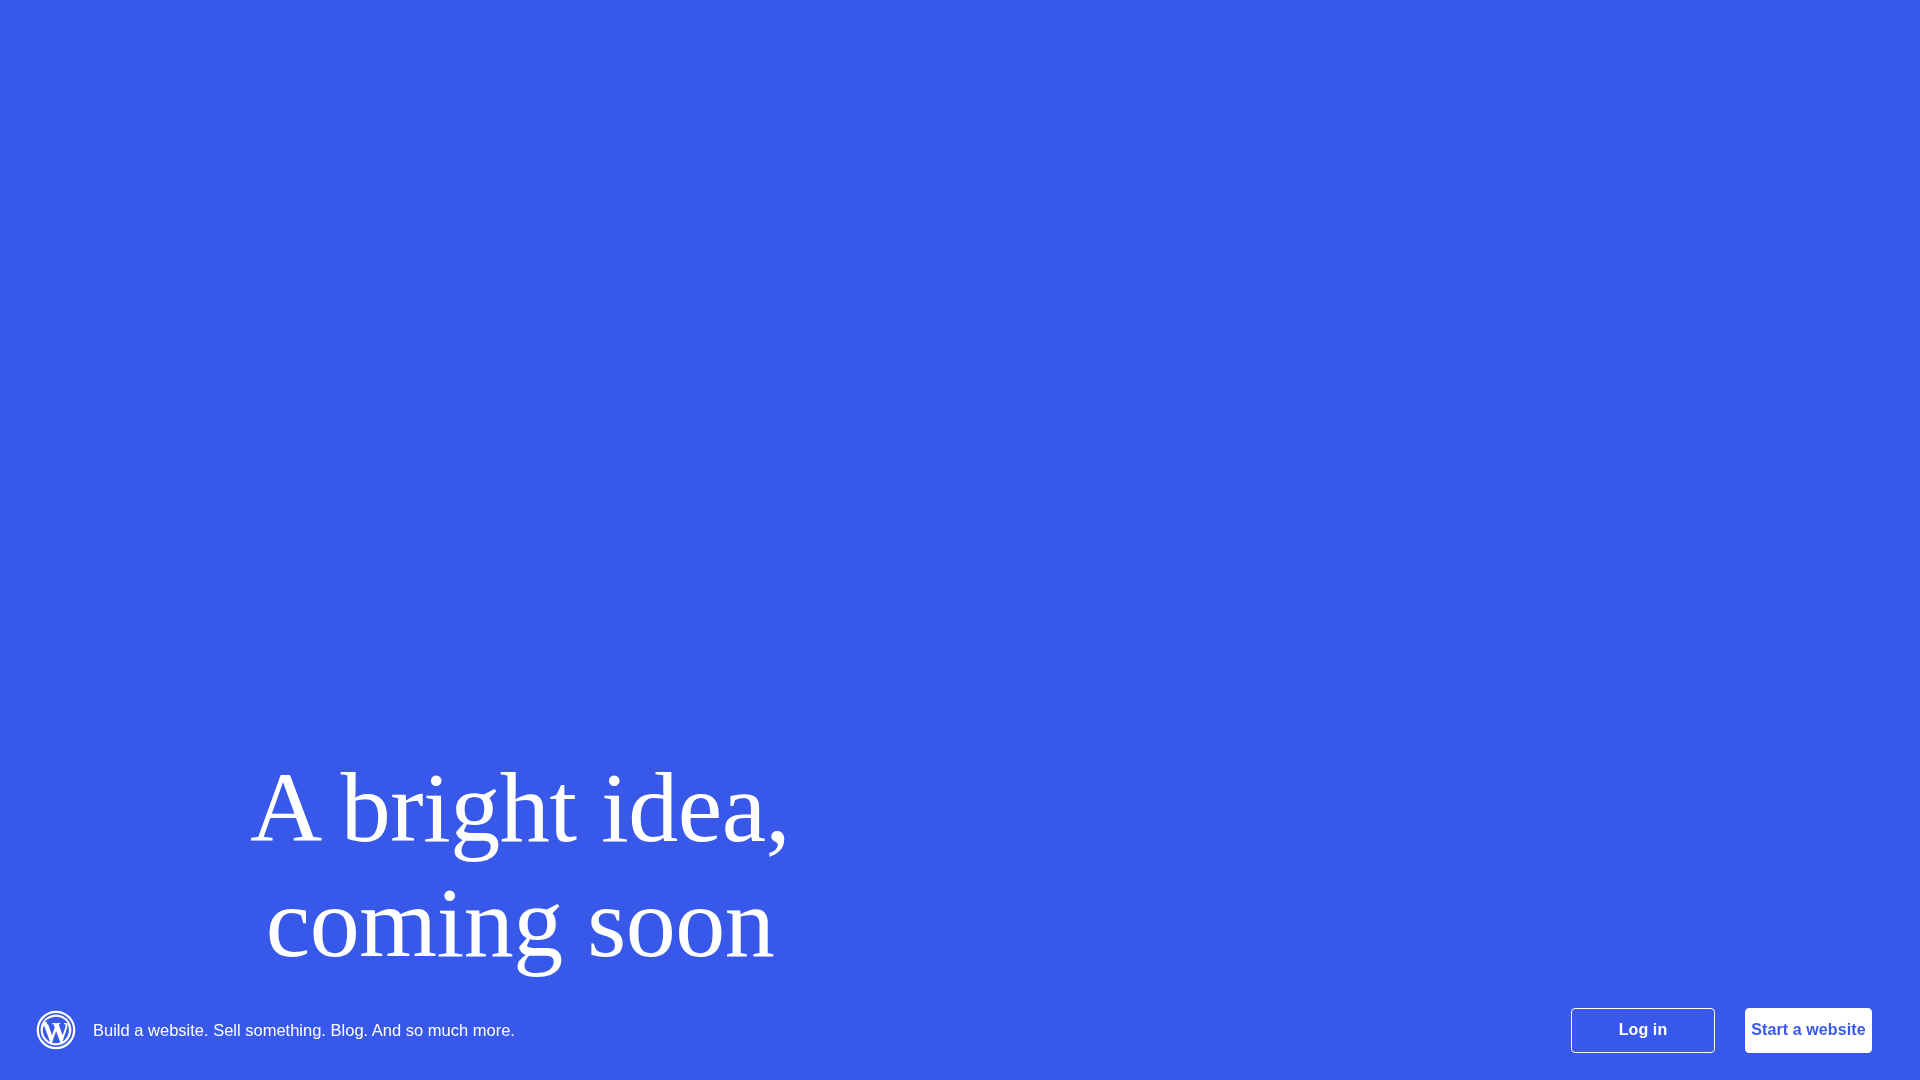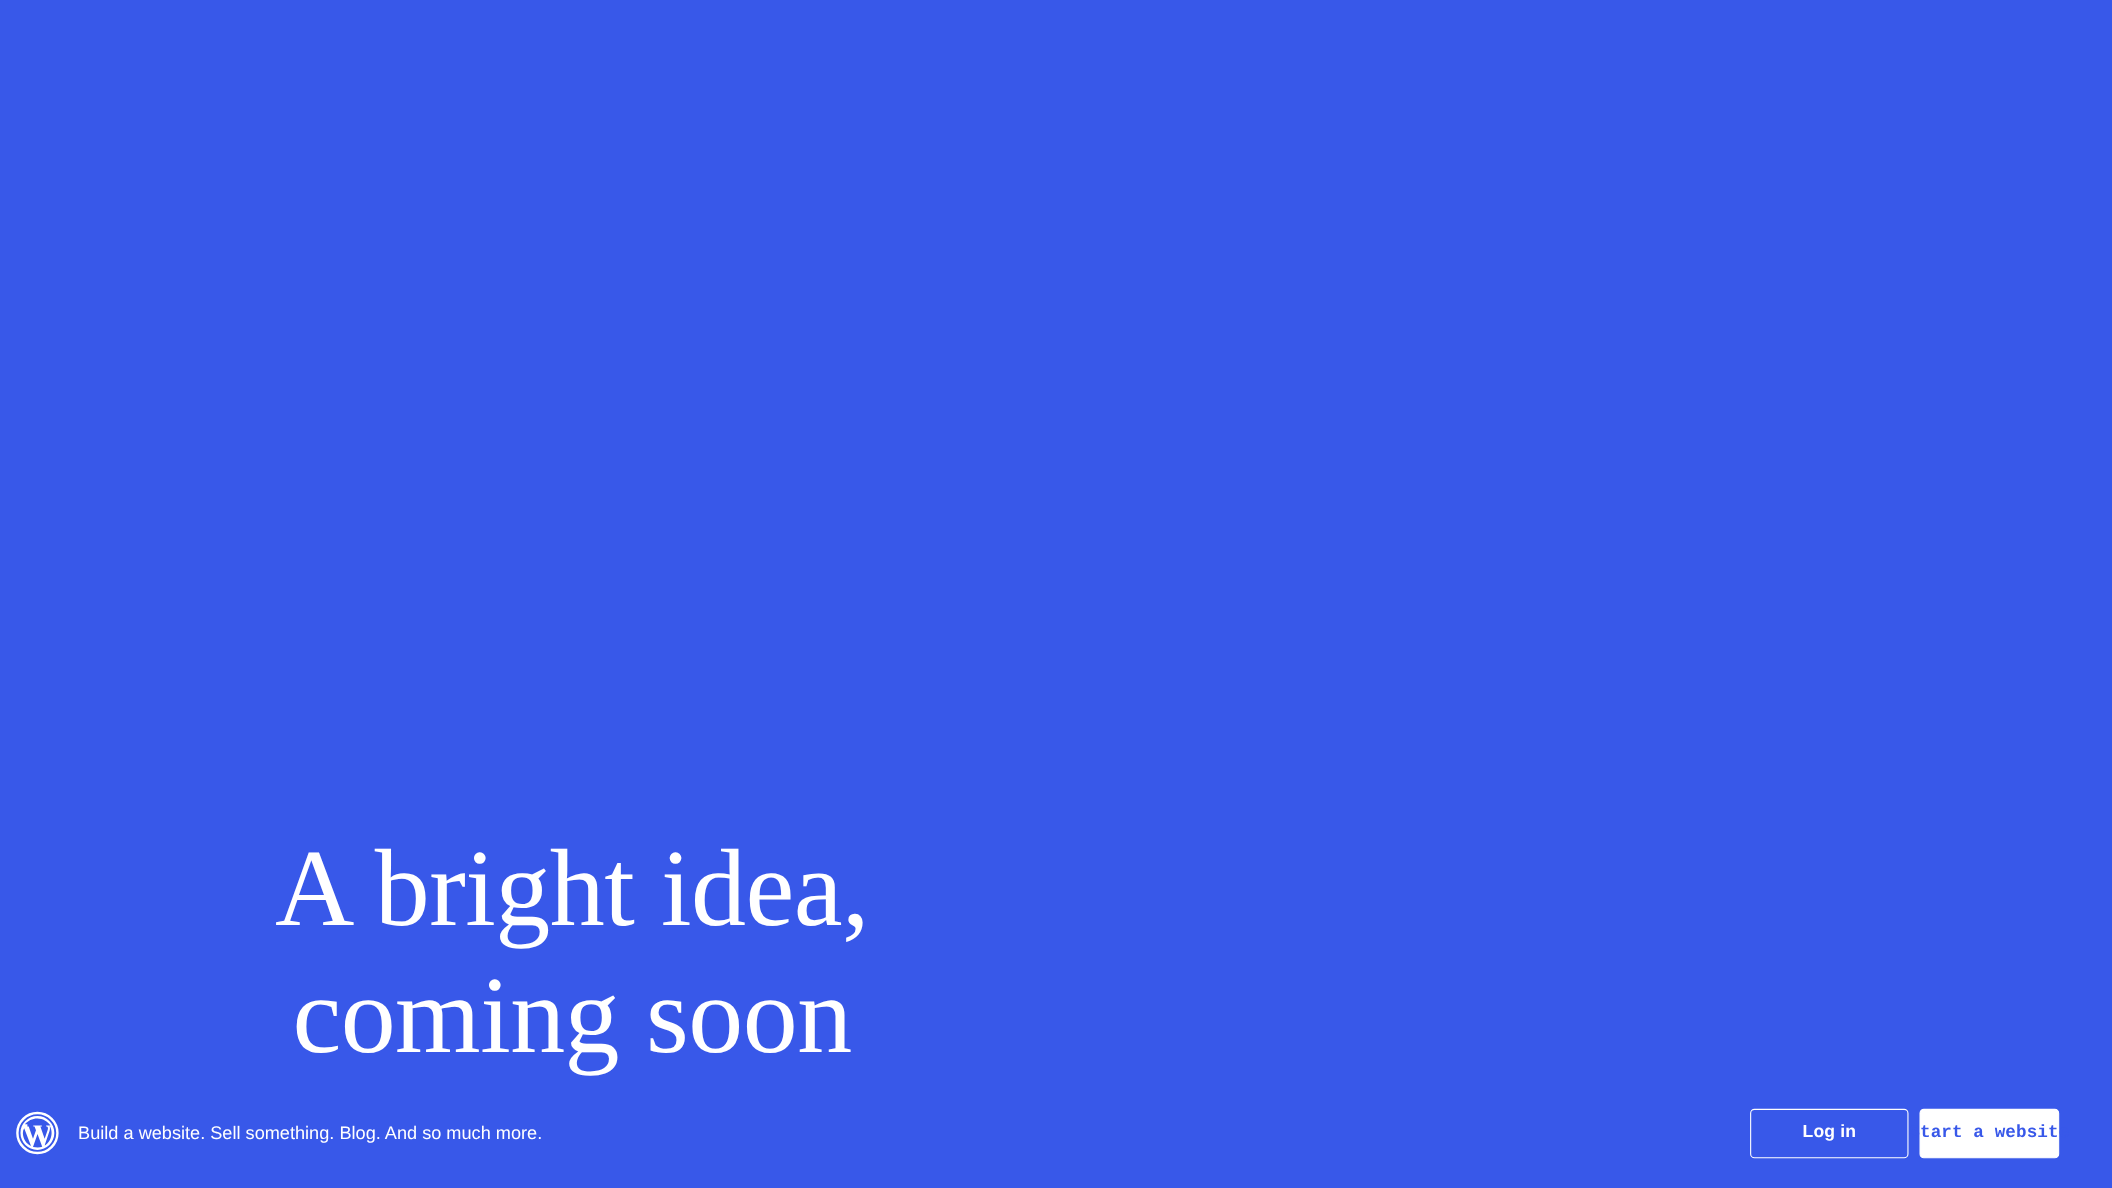--- a/index.html
+++ b/index.html
@@ -56,21 +56,21 @@
 
   
   .footer {
     position: absolute;
     left: 0;
     bottom: 0;
     width: 1920px;
     height: 100px;
     display: flex;
     align-items: center;
-    padding: 0 48px 0 14px;
+    padding: 0 48px 0 36px;
   }
 
   .footer-left {
     display: flex;
     align-items: center;
     gap: 17px;
     flex: 1 1 auto;
     min-width: 0;
   }
 
@@ -85,21 +85,21 @@
     font-size: 16.5px;
     line-height: 22px;
     color: #ffffff;
     font-weight: 400;
     white-space: nowrap;
   }
 
   .footer-right {
     display: flex;
     align-items: center;
-    gap: 10px;
+    gap: 30px;
     flex: 0 0 auto;
   }
 
   .btn {
     display: inline-flex;
     align-items: center;
     justify-content: center;
     height: 45px;
     border-radius: 4px;
     font-size: 16px;
@@ -116,21 +116,20 @@
     background: transparent;
     border: 1px solid #ffffff;
     color: #ffffff;
   }
 
   .btn-solid {
     width: 127px;
     background: #ffffff;
     border: 1px solid #ffffff;
     color: #3858e9;
-    font-family: Liberation Mono, monospace;
   }
 </style>
 </head>
 <body>
 
 <div class="page">
 
   <section class="hero">
     <div class="hero-inner">
       <h1 class="hero-title">A bright idea,

